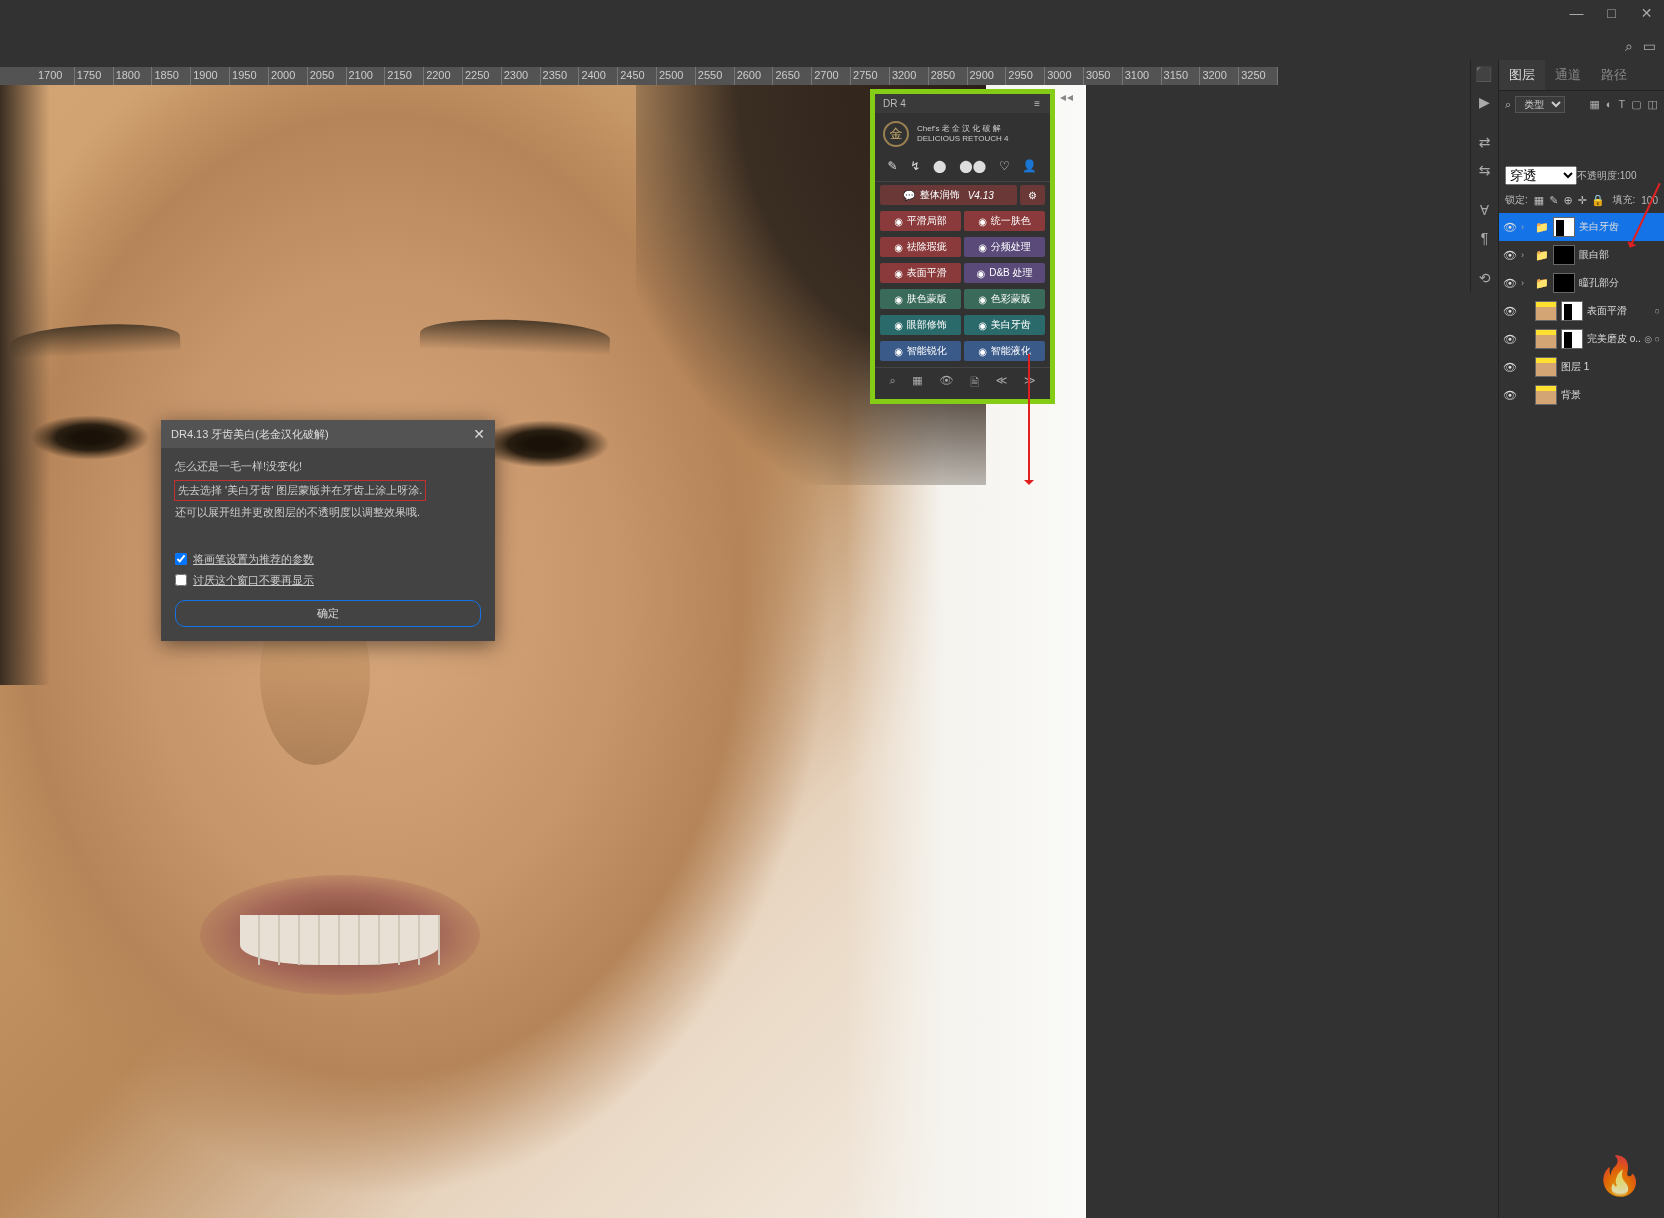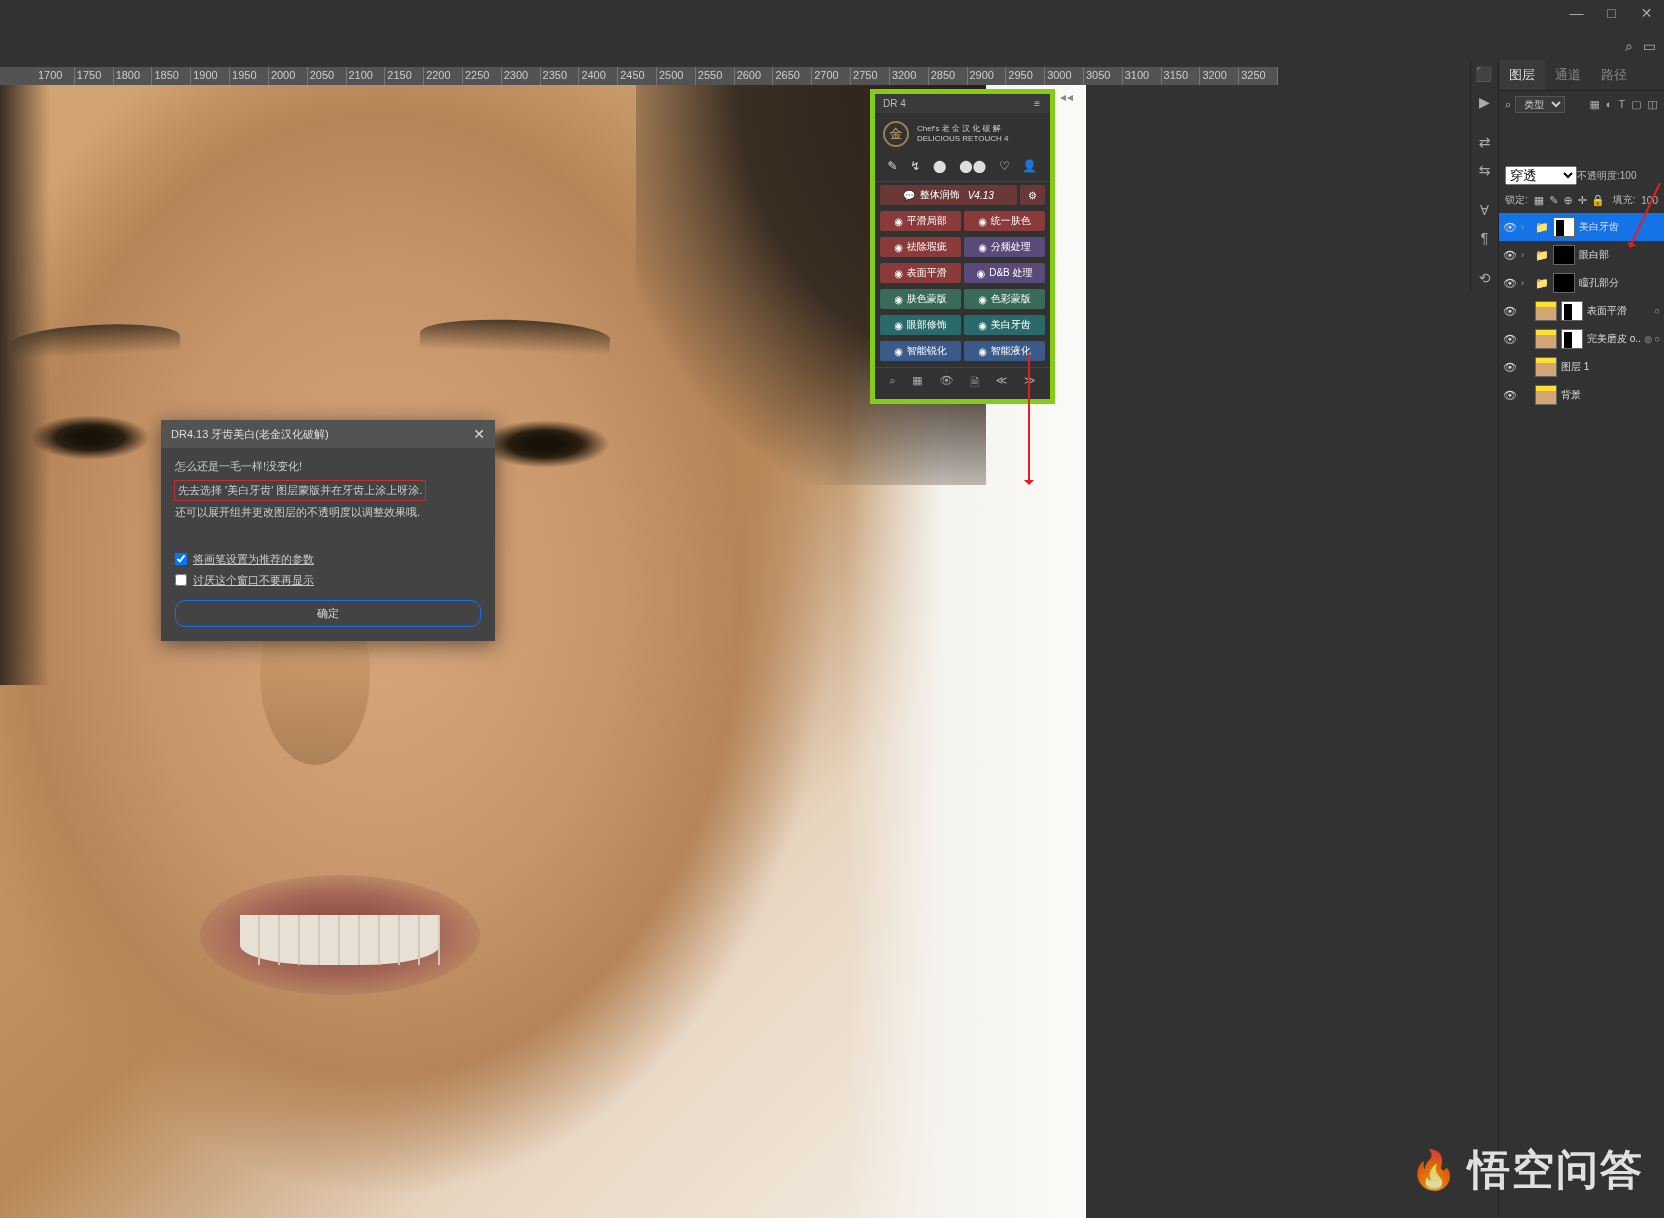--- a/index.html
+++ b/index.html
@@ -449,14 +449,13 @@
         <span class="chev"></span>
         <span class="thumb face"></span>
         <span class="name">背景</span>
       </div>
     </div>
   <div class="red-arrow" style="top:120px;left:145px;height:70px;transform:rotate(25deg)"></div>
 </div>
 
 <div class="watermark">
   <span class="wm-logo">🔥</span>
-  <span class="wm-text">悟空问答</span>
 </div>
 
 </body></html>

